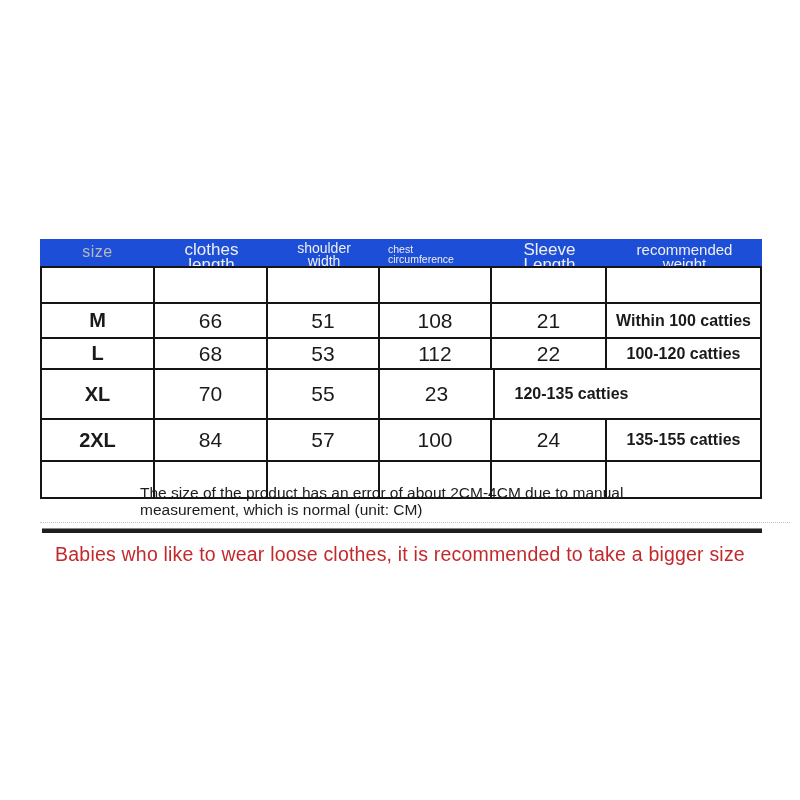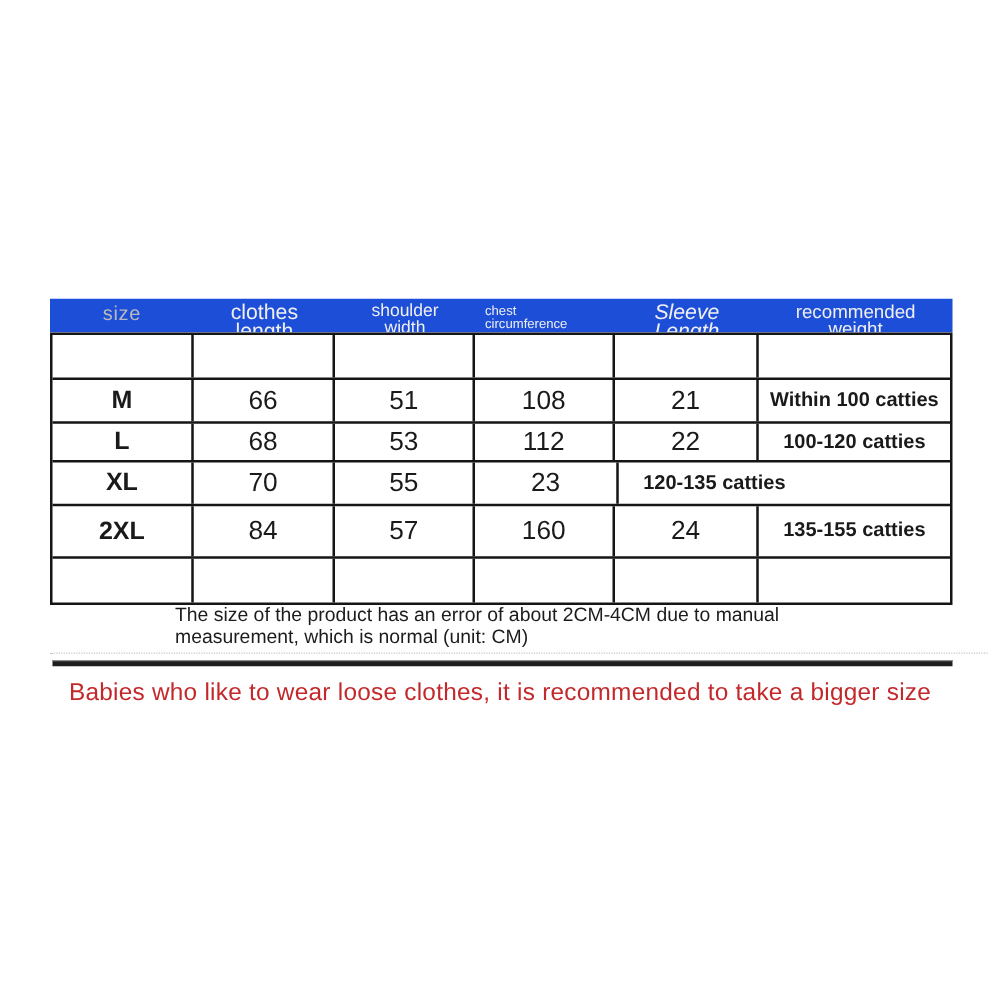--- a/index.html
+++ b/index.html
@@ -24,36 +24,36 @@
     box-sizing: border-box;
     text-align: center;
     color: #efefef;
     overflow: hidden;
     height: 27px;
   }
   .hc0 { flex: 0 0 115px; font-size: 16px; line-height: 16px; padding-top: 5px; color: #b9b9b9; letter-spacing: .5px; }
   .hc1 { flex: 0 0 113px; font-size: 17px; line-height: 15px; padding-top: 3px; }
   .hc2 { flex: 0 0 112px; font-size: 14px; line-height: 13px; padding-top: 3px; }
   .hc3 { flex: 0 0 112px; font-size: 10.5px; line-height: 10px; padding-top: 5px; text-align: left; padding-left: 8px; }
-  .hc4 { flex: 0 0 115px; font-size: 17px; line-height: 15px; padding-top: 3px; font-style: italic; }
+  .hc4 { flex: 0 0 115px; font-size: 17px; line-height: 15px; padding-top: 3px; }
   .hc5 { flex: 0 0 155px; font-size: 15px; line-height: 14px; padding-top: 4px; }
   .hcell span { display: block; }
 
   
   .tbody {
     position: absolute; left: 40px; top: 266px;
     width: 722px;
     box-sizing: border-box;
     border: 2px solid #151515;
     background: #ffffff;
   }
   .trow { display: flex; border-bottom: 2px solid #151515; box-sizing: border-box; }
   .trow:last-child { border-bottom: none; }
   .r0 { height: 36px; } .r1 { height: 35px; } .r2 { height: 31px; }
-  .r3 { height: 35px; } .r4 { height: 42px; } .r5 { height: 35px; }
+  .r3 { height: 50px; } .r4 { height: 42px; } .r5 { height: 35px; }
   .tcell {
     box-sizing: border-box;
     border-right: 2px solid #151515;
     display: flex; align-items: center; justify-content: center;
     color: #1a1a1a;
   }
   .tcell:last-child { border-right: none; }
   .bc0 { flex: 0 0 113px; } .bc1 { flex: 0 0 113px; } .bc2 { flex: 0 0 112px; }
   .bc3 { flex: 0 0 112px; } .bc4 { flex: 0 0 115px; } .bc5 { flex: 0 0 153px; }
   .cell-size   { font-size: 20px; font-weight: bold; }
@@ -155,21 +155,21 @@
       <div class="tcell bc1 cell-num">70</div>
       <div class="tcell bc2 cell-num">55</div>
       <div class="tcell bc4 cell-num">23</div>
       <div class="tcell bc5 cell-weight">120-135 catties</div>
     </div>
 
     <div class="trow r4">
       <div class="tcell bc0 cell-size">2XL</div>
       <div class="tcell bc1 cell-num">84</div>
       <div class="tcell bc2 cell-num">57</div>
-      <div class="tcell bc3 cell-num">160</div>
+      <div class="tcell bc3 cell-num">100</div>
       <div class="tcell bc4 cell-num">24</div>
       <div class="tcell bc5 cell-weight">135-155 catties</div>
     </div>
 
     <div class="trow r5">
       <div class="tcell bc0"></div>
       <div class="tcell bc1"></div>
       <div class="tcell bc2"></div>
       <div class="tcell bc3"></div>
       <div class="tcell bc4"></div>

